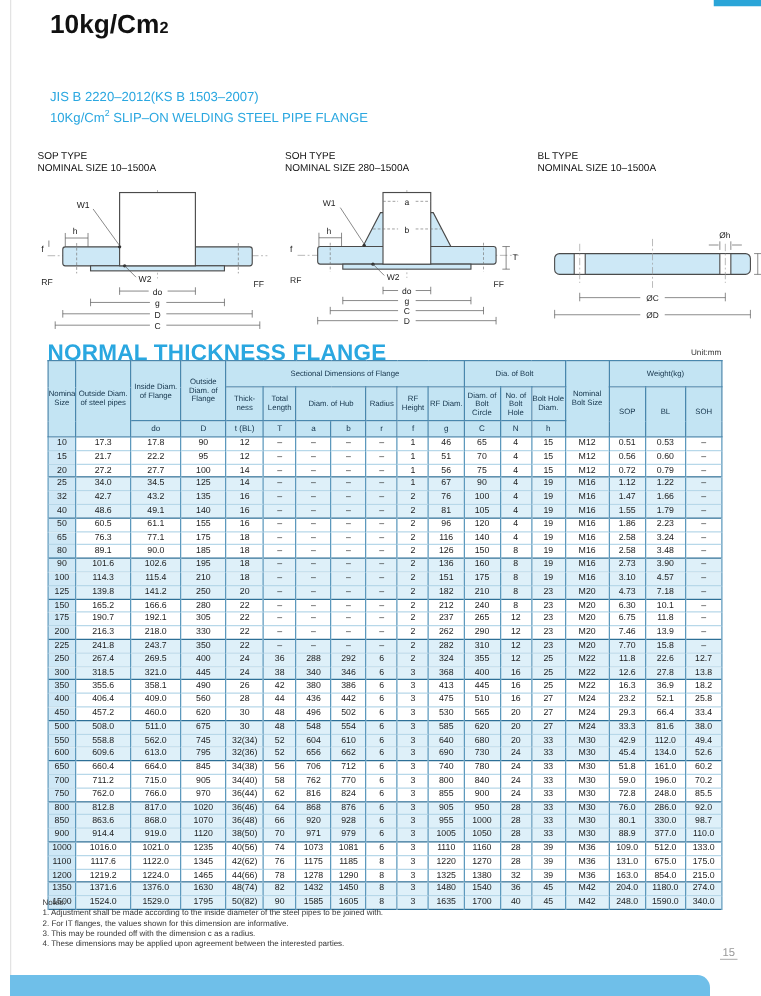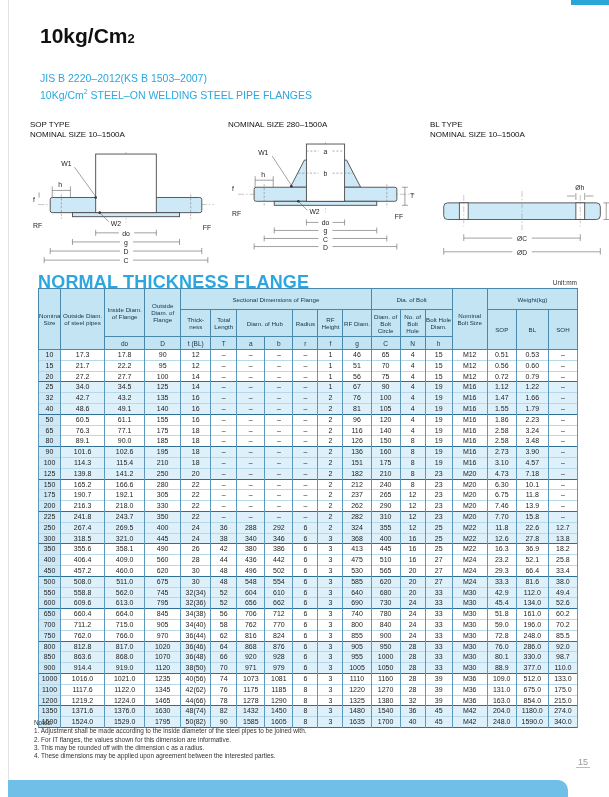--- a/index.html
+++ b/index.html
@@ -1,21 +1,21 @@
 <!DOCTYPE html>
 <html><head>
 <meta charset="utf-8">
 <style>
   html,body{margin:0;padding:0;background:#fff;}
   .page{position:relative;width:609px;height:797px;background:#fff;overflow:hidden;
         font-family:"Liberation Sans",sans-serif;color:#1c1c1c;}
   .page-edge{position:absolute;left:8px;top:0;bottom:0;width:1px;background:#e3e3e3;}
   .top-tab{position:absolute;top:0;right:0;width:38px;height:5px;background:#2aa5d8;}
 
-  .title{position:absolute;left:40px;top:24px;margin:0;font-size:21px;font-weight:bold;color:#111;}
+  .title{position:absolute;left:40px;top:8px;margin:0;font-size:21px;font-weight:bold;color:#111;}
   .title .t-sub{font-size:13px;}
   .subtitle{position:absolute;left:40px;top:71px;color:#2aa7e0;font-size:10.5px;line-height:14px;}
   .subtitle sup{font-size:7px;}
 
   .diagrams{position:absolute;left:30px;top:120px;display:flex;gap:6px;}
   .diagram{text-align:left;}
   .diagram.d-sop{width:192px;}
   .diagram.d-soh{width:196px;}
   .diagram.d-bl{width:186px;}
   .dg-title{font-size:8px;line-height:10px;color:#111;margin-bottom:10px;}
@@ -55,21 +55,21 @@
 <body>
 
 <div class="page">
   <div class="page-edge"></div>
   <div class="top-tab"></div>
 
   <h1 class="title"><span>10kg/Cm</span><span class="t-sub">2</span></h1>
 
   <div class="subtitle">
     <div>JIS B 2220–2012(KS B 1503–2007)</div>
-    <div><span>10Kg/Cm</span><sup>2</sup><span> STEEL–ON WELDING STEEL PIPE FLANGES</span></div>
+    <div><span>10Kg/Cm</span><sup>2</sup><span> SLIP–ON WELDING STEEL PIPE FLANGE</span></div>
   </div>
 
   <div class="diagrams">
 
     <div class="diagram d-sop">
       <div class="dg-title">
         <div>SOP TYPE</div>
         <div>NOMINAL SIZE 10–1500A</div>
       </div>
       <svg class="dwg" viewBox="0 0 190 118">
@@ -112,20 +112,21 @@
         <line x1="14" y1="106" x2="14" y2="112" class="dim"></line>
           <line x1="176" y1="106" x2="176" y2="112" class="dim"></line>
         <line x1="14" y1="109" x2="89" y2="109" class="dim"></line>
           <line x1="102" y1="109" x2="176" y2="109" class="dim"></line>
         <text x="95" y="112" text-anchor="middle">C</text>
       </svg>
     </div>
 
     <div class="diagram d-soh">
       <div class="dg-title">
+        <div>SOH TYPE</div>
         <div>NOMINAL SIZE 280–1500A</div>
       </div>
       <svg class="dwg" viewBox="0 0 195 118">
         <line x1="10" y1="54" x2="186" y2="54" class="cl"></line>
         <line x1="97" y1="2" x2="97" y2="72" class="cl"></line>
         <path d="M62,47 L76,20 H118 L132,47 Z" class="dfill"></path>
         <rect x="26" y="47" width="142" height="14" rx="2" class="dfill"></rect>
         <rect x="46" y="61" width="102" height="4" class="dfill"></rect>
         <rect x="78" y="4" width="38" height="57" class="pipe"></rect>
         <line x1="36" y1="44" x2="36" y2="67" class="dash"></line>

